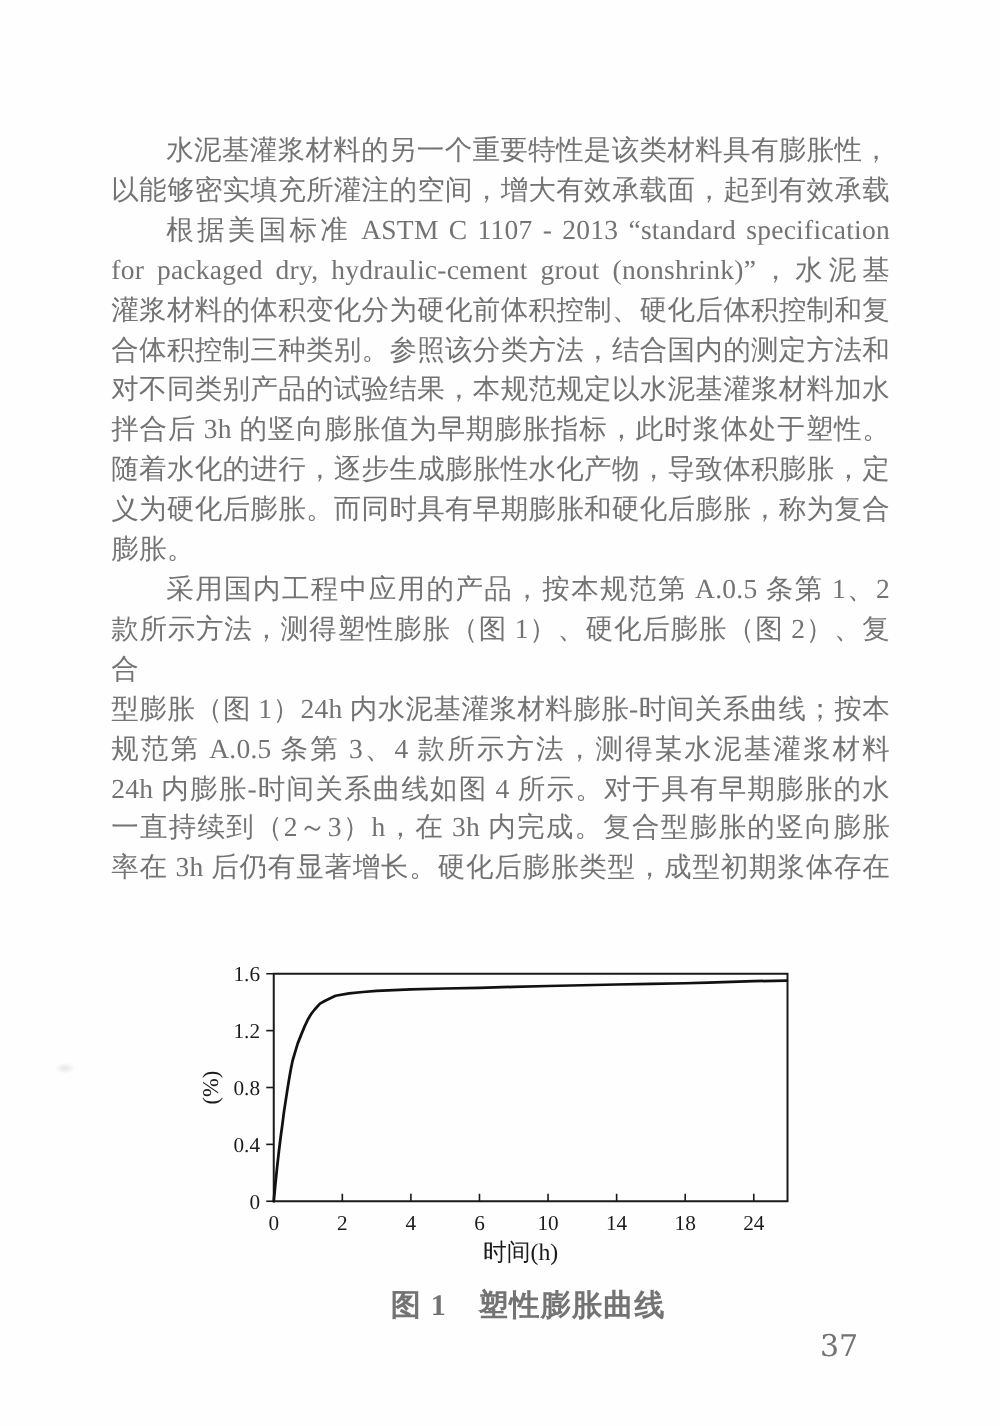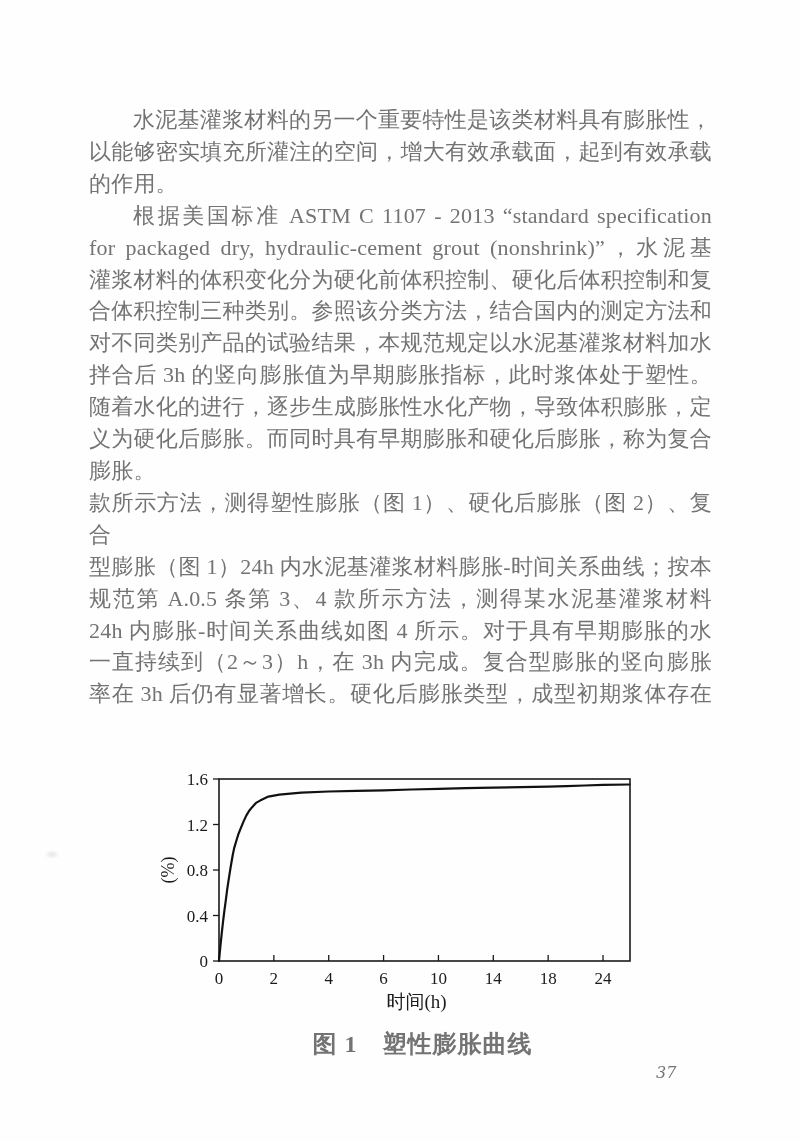--- a/index.html
+++ b/index.html
@@ -34,51 +34,50 @@
     position:absolute;
     left:150px;top:1028px;width:545px;
     text-align:center;
     font-size:24px;
     font-weight:700;
     letter-spacing:1px;
   }
   .pageno{
     position:absolute;
     left:656px;top:1063px;
-    font-size:16px;
-    font-style:italic;
+    font-size:24px;
     font-family:"DejaVu Serif","Liberation Serif",serif;
   }
   .smudge{
     position:absolute;
     left:44px;top:850px;width:16px;height:9px;
     background:radial-gradient(closest-side,#c9c9c9,rgba(255,255,255,0));
     opacity:.45;
   }
 </style>
 </head>
 <body>
 
 <div class="page">
 
   <div class="textblock">
     <div class="line fill indent">水泥基灌浆材料的另一个重要特性是该类材料具有膨胀性，</div>
     <div class="line fill">以能够密实填充所灌注的空间，增大有效承载面，起到有效承载</div>
-    <div class="line lastline">的作用。</div>
 
     <div class="line fill indent">根据美国标准 ASTM C 1107 - 2013 “standard specification</div>
     <div class="line fill">for packaged dry, hydraulic-cement grout (nonshrink)”，水泥基</div>
     <div class="line fill">灌浆材料的体积变化分为硬化前体积控制、硬化后体积控制和复</div>
     <div class="line fill">合体积控制三种类别。参照该分类方法，结合国内的测定方法和</div>
     <div class="line fill">对不同类别产品的试验结果，本规范规定以水泥基灌浆材料加水</div>
     <div class="line fill">拌合后 3h 的竖向膨胀值为早期膨胀指标，此时浆体处于塑性。</div>
     <div class="line fill">随着水化的进行，逐步生成膨胀性水化产物，导致体积膨胀，定</div>
     <div class="line fill">义为硬化后膨胀。而同时具有早期膨胀和硬化后膨胀，称为复合</div>
     <div class="line lastline">膨胀。</div>
 
+    <div class="line fill indent">采用国内工程中应用的产品，按本规范第 A.0.5 条第 1、2</div>
     <div class="line fill">款所示方法，测得塑性膨胀（图 1）、硬化后膨胀（图 2）、复合</div>
     <div class="line fill">型膨胀（图 1）24h 内水泥基灌浆材料膨胀-时间关系曲线；按本</div>
     <div class="line fill">规范第 A.0.5 条第 3、4 款所示方法，测得某水泥基灌浆材料</div>
     <div class="line fill">24h 内膨胀-时间关系曲线如图 4 所示。对于具有早期膨胀的水</div>
     <div class="line fill">一直持续到（2～3）h，在 3h 内完成。复合型膨胀的竖向膨胀</div>
     <div class="line fill">率在 3h 后仍有显著增长。硬化后膨胀类型，成型初期浆体存在</div>
   </div>
 
   <div class="figure-wrap">
     <svg id="curve-svg" viewBox="0 0 545 258" xmlns="http://www.w3.org/2000/svg">

